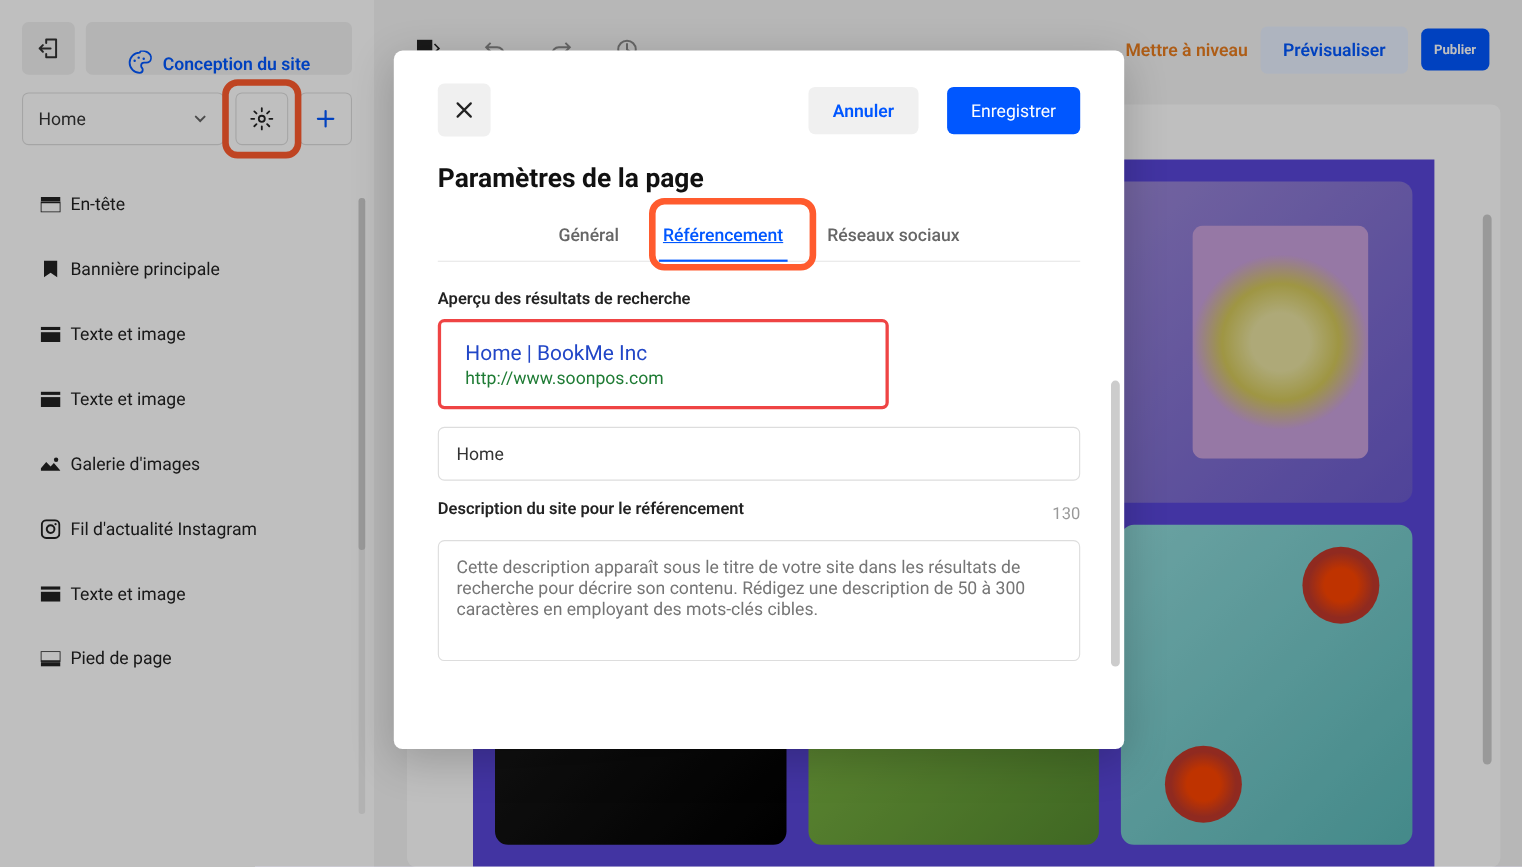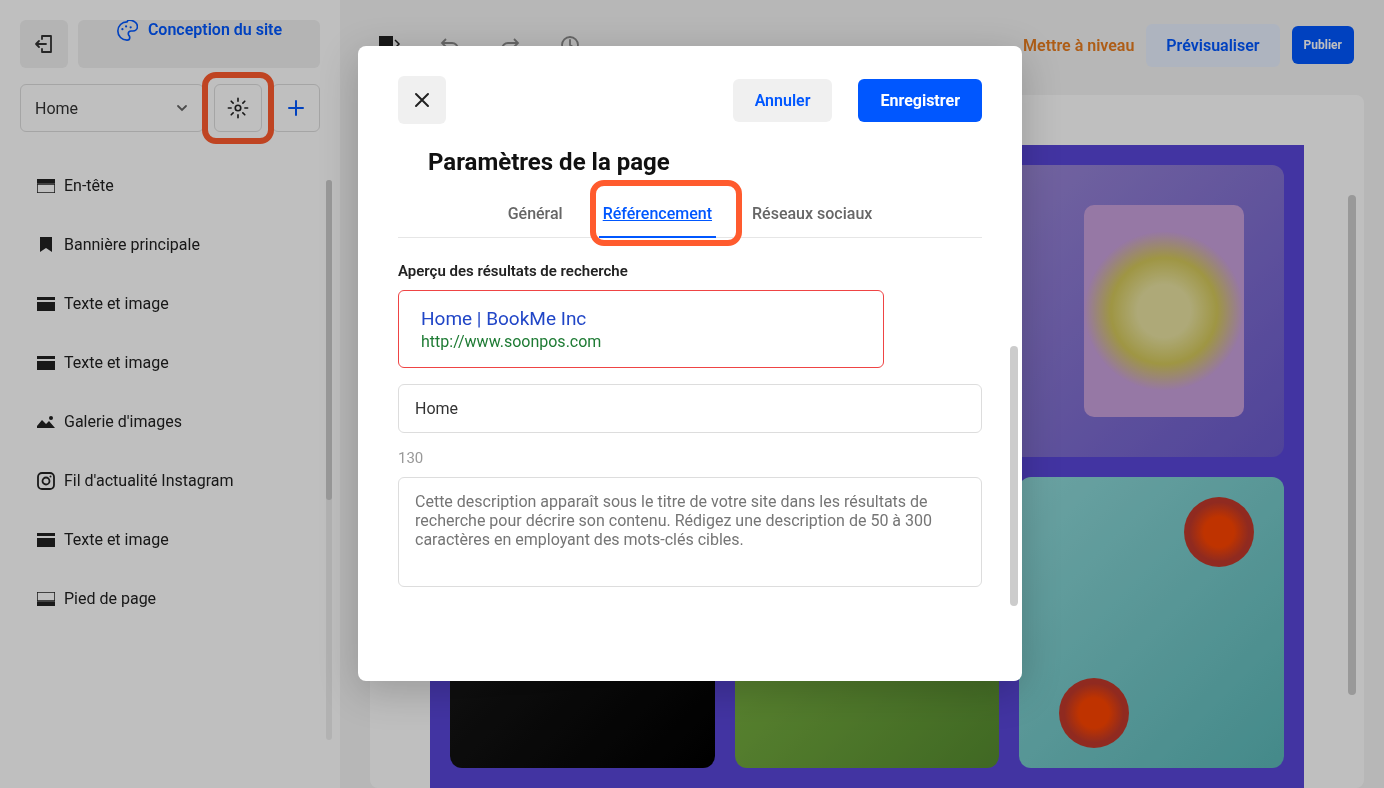--- a/index.html
+++ b/index.html
@@ -4,21 +4,21 @@
 <style>
 * { margin: 0; padding: 0; box-sizing: border-box; font-family: -apple-system, BlinkMacSystemFont, "Segoe UI", Roboto, sans-serif; }
 body { width: 1384px; height: 788px; overflow: hidden; background: #fff; position: relative; }
 
 .app { display: flex; height: 100%; }
 
 
 .sidebar { width: 340px; background: #fff; padding: 20px; display: flex; flex-direction: column; gap: 16px; }
 .sidebar-top { display: flex; gap: 10px; align-items: center; }
 .icon-btn { width: 48px; height: 48px; border-radius: 6px; background: #f0f0f0; display: flex; align-items: center; justify-content: center; cursor: pointer; }
-.design-btn { flex: 1; height: 48px; border-radius: 6px; background: #f0f0f0; color: #0057ff; font-weight: 600; font-size: 16px; display: flex; align-items: flex-start; justify-content: center; gap: 10px; cursor: pointer; }
+.design-btn { flex: 1; height: 48px; border-radius: 6px; background: #f0f0f0; color: #0057ff; font-weight: 600; font-size: 16px; display: flex; align-items: flex-end; justify-content: center; gap: 10px; cursor: pointer; }
 
 .page-row { display: flex; gap: 10px; align-items: center; position: relative; }
 .page-select { flex: 1; height: 48px; border: 1px solid #ddd; border-radius: 6px; padding: 0 14px; display: flex; align-items: center; justify-content: space-between; font-size: 16px; color: #333; cursor: pointer; }
 .gear-btn-wrap { position: relative; }
 .gear-btn { width: 48px; height: 48px; border: 1px solid #ddd; border-radius: 6px; display: flex; align-items: center; justify-content: center; cursor: pointer; }
 .highlight-gear { position: absolute; top: -12px; left: -12px; right: -12px; bottom: -12px; border: 6px solid #ff5b2e; border-radius: 14px; pointer-events: none; }
 .plus-btn { width: 48px; height: 48px; border: 1px solid #ddd; border-radius: 6px; display: flex; align-items: center; justify-content: center; color: #0057ff; font-size: 22px; font-weight: 500; cursor: pointer; }
 
 .sections-list { display: flex; flex-direction: column; gap: 0; background: #fff; padding: 8px 0; }
 .section-item { display: flex; align-items: center; gap: 8px; padding: 20px 16px; font-size: 16px; color: #222; cursor: pointer; border-radius: 6px; }
@@ -56,36 +56,36 @@
 
 
 .overlay { position: absolute; inset: 0; background: rgba(0,0,0,0.25); }
 
 
 .modal { position: absolute; top: 46px; left: 358px; width: 664px; height: 635px; background: #fff; border-radius: 8px; padding: 30px 40px; display: flex; flex-direction: column; box-shadow: 0 10px 40px rgba(0,0,0,0.2); }
 .modal-top { display: flex; justify-content: space-between; align-items: center; margin-bottom: 24px; }
 .close-btn { width: 48px; height: 48px; background: #f0f0f0; border-radius: 6px; display: flex; align-items: center; justify-content: center; cursor: pointer; }
 .modal-actions { display: flex; gap: 26px; }
 .cancel-btn { background: #f0f0f0; color: #0057ff; font-weight: 600; padding: 12px 22px; border-radius: 6px; font-size: 16px; cursor: pointer; }
-.save-btn { background: #0057ff; color: #fff; font-weight: 700; padding: 12px 22px; border-radius: 6px; font-size: 16px; cursor: pointer; }
-
-.modal-title { font-size: 24px; font-weight: 700; color: #111; margin-bottom: 18px; margin-left: 30px; }
+.save-btn { background: #0057ff; color: #fff; font-weight: 400; padding: 12px 22px; border-radius: 6px; font-size: 16px; cursor: pointer; }
+
+.modal-title { font-size: 24px; font-weight: 700; color: #111; margin-bottom: 18px; }
 
 .tabs { display: flex; justify-content: center; gap: 32px; border-bottom: 1px solid #e6e6e6; margin-bottom: 24px; }
 .tab { padding: 10px 4px 14px; font-size: 16px; font-weight: 500; color: #666; cursor: pointer; position: relative; }
 .tab.active { color: #0057ff; }
 .tab.active::after { content: ""; position: absolute; bottom: -1px; left: 0; right: 0; height: 2px; background: #0057ff; }
 .tab-highlight { position: absolute; border: 6px solid #ff5b2e; border-radius: 14px; pointer-events: none; }
 
 .form-section { margin-bottom: 16px; }
 .form-label { font-size: 15px; font-weight: 600; color: #222; margin-bottom: 10px; display: flex; align-items: center; gap: 8px; }
 .form-label-row { display: flex; justify-content: space-between; align-items: center; margin-bottom: 10px; }
 .counter { color: #999; font-size: 15px; }
 
-.preview-box { border: 1px solid #ef4444; border-radius: 6px; padding: 16px 22px; width: 486px; }
+.preview-box { border: 3px solid #ef4444; border-radius: 6px; padding: 16px 22px; width: 410px; }
 .preview-title { color: #2146c7; font-size: 19px; margin-bottom: 2px; }
 .preview-url { color: #1e7b34; font-size: 16px; }
 
 .text-input { width: 100%; border: 1px solid #ddd; border-radius: 6px; padding: 14px 16px; font-size: 16px; color: #333; }
 .textarea { width: 100%; border: 1px solid #ddd; border-radius: 6px; padding: 14px 16px; font-size: 16px; color: #888; min-height: 110px; resize: none; font-family: inherit; }
 
 .help-icon { width: 18px; height: 18px; border-radius: 50%; background: #ccc; color: #fff; font-size: 12px; display: inline-flex; align-items: center; justify-content: center; }
 
 .modal-scroll { position: absolute; right: 4px; top: 300px; width: 8px; height: 260px; background: #ccc; border-radius: 4px; }
 
@@ -294,19 +294,20 @@
       <div class="preview-url">http://www.soonpos.com</div>
     </div>
   </div>
 
   <div class="form-section">
     <input class="text-input" value="Home" style="">
   </div>
 
   <div class="form-section">
     <div class="form-label-row">
+      <div class="form-label">Description du site pour le référencement</div>
       <span class="counter">130</span>
     </div>
     <textarea class="textarea" placeholder="Cette description apparaît sous le titre de votre site dans les résultats de recherche pour décrire son contenu. Rédigez une description de 50 à 300 caractères en employant des mots-clés cibles." style=""></textarea>
   </div>
 
   <div class="modal-scroll"></div>
 </div>
 
 </body></html>

